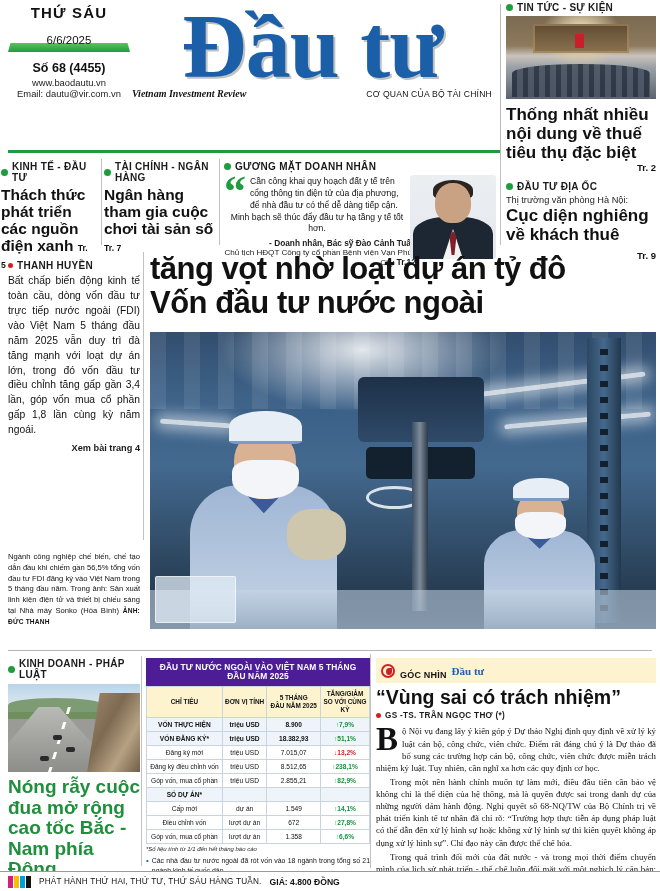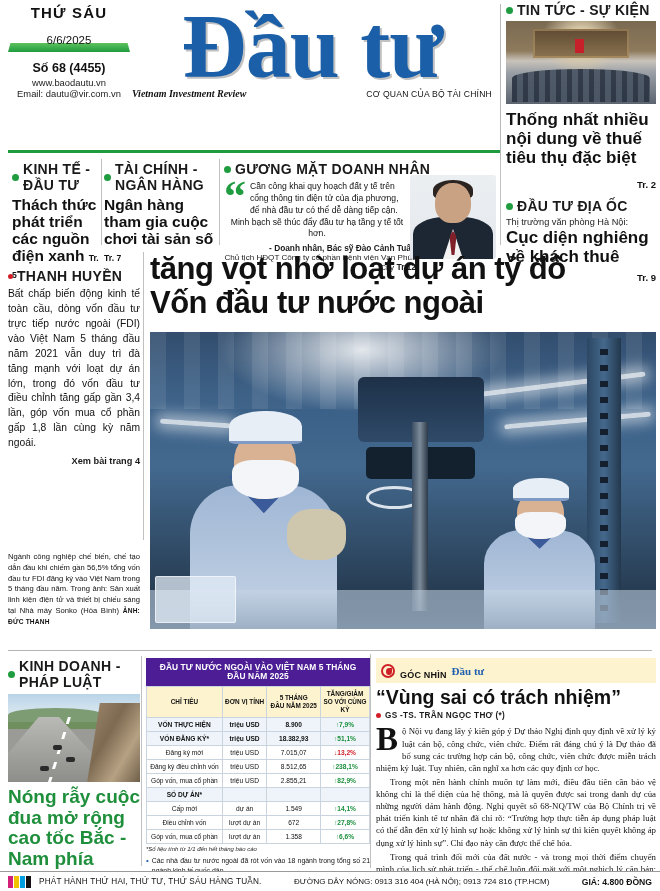--- a/index.html
+++ b/index.html
@@ -51,21 +51,21 @@
     font-size: 10px; font-weight: bold; font-style: italic; color: #111;
   }
   .coquan { font-size: 8.6px; color: #111; letter-spacing: .2px; }
 
   .mh-right { position: absolute; left: 506px; top: 2px; width: 150px; }
   .mh-right-rule { position: absolute; left: 500px; top: 4px; width: 1px; height: 232px; background: #b9b9b9; }
 
   .kicker { display: flex; align-items: center; gap: 4px; margin-bottom: 3px; }
   .kdot { width: 7px; height: 7px; border-radius: 50%; background: #1f9c3f; flex: none; }
   .kdot.red { background: #d21f26; width: 5px; height: 5px; }
-  .ktext { font-size: 14px; font-weight: bold; letter-spacing: .3px; color: #1a1a1a; }
+  .ktext { font-size: 10px; font-weight: bold; letter-spacing: .3px; color: #1a1a1a; }
 
   .photo {
     background: #5a6a78; position: relative; overflow: hidden;
   }
   .ph-conf {
     width: 150px; height: 83px;
     background:
       radial-gradient(ellipse at 50% 24%, #d8c9a8 0 14%, rgba(216,201,168,0) 38%),
       linear-gradient(to bottom, #7a6a52 0%, #8e7a5c 36%, #c9c3bb 48%, #9aa0a6 62%, #5c6470 100%);
   }
@@ -84,30 +84,30 @@
   }
   .ph-flag {
     position:absolute; left:46%; top:22%; width:9px; height:14px;
     background:#c8202a; z-index:3;
   }
 
   .headline-sm {
     font-size: 17px; font-weight: bold; line-height: 1.12; color: #111;
     margin-top: 6px;
   }
-  .pagenum { font-size: 9.5px; font-weight: bold; text-align: right; margin-top: 12px; color:#111; }
+  .pagenum { font-size: 9.5px; font-weight: bold; text-align: right; margin-top: 0; color:#111; }
   .subline { font-size: 9.2px; color:#222; margin-bottom: 1px; }
 
   
   .rule-green { height: 3px; background: #1f9c3f; margin: 2px 8px 0 8px; }
 
   
   .teasers { position: relative; height: 95px; padding: 6px 8px 0 8px; }
   .t-col { position: absolute; top: 8px; }
-  .t1 { left: 12px; width: 92px; }
+  .t1 { left: 1px; width: 92px; }
   .t2 { left: 104px; width: 110px; }
   .t3 { left: 224px; width: 272px; }
   .t-head {
     font-size: 15.5px; font-weight: bold; line-height: 1.1; color: #111; margin-top: 3px;
   }
   .t-pg { font-size: 8.6px; font-weight: bold; }
   .vrule { position:absolute; width:1px; background:#c0c0c0; }
 
   .quote-wrap { display: flex; gap: 4px; margin-top: 4px; }
   .qmark {
@@ -139,21 +139,21 @@
     position:absolute; left:50%; bottom:0; transform:translateX(-50%);
     width:20px; height:30px; background:#f2f2f2; clip-path: polygon(50% 0,100% 100%,0 100%);
   }
   .pt-tie {
     position:absolute; left:50%; bottom:4px; transform:translateX(-50%);
     width:7px; height:24px; background:#7e1f2a; clip-path: polygon(50% 0,100% 22%,70% 100%,30% 100%,0 22%);
   }
 
   
   .main { position: relative; margin-top: 4px; height: 400px; }
-  .lead-col { position: absolute; left: 8px; top: 16px; width: 132px; }
+  .lead-col { position: absolute; left: 8px; top: 8px; width: 132px; }
   .lead-text {
     font-size: 10.3px; line-height: 1.45; text-align: justify; color: #111; margin-top: 3px;
   }
   .lead-more { font-size: 9.2px; font-weight: bold; text-align: right; margin-top: 5px; }
   .main-vrule { position:absolute; left:143px; top:0; width:1px; height:288px; background:#c0c0c0; }
 
   .big-head {
     position: absolute; left: 150px; top: 0; width: 506px;
     font-size: 31px; font-weight: bold; line-height: 1.1; letter-spacing: -.5px; color: #111;
   }
@@ -459,21 +459,21 @@
   </div>
 
   <div class="main">
     <div class="main-vrule"></div>
 
     <div class="lead-col">
       <div class="kicker">
         <span class="kdot red"></span>
         <span class="ktext">THANH HUYỀN</span>
       </div>
-      <div class="lead-text">Bất chấp biến động kinh tế toàn cầu, dòng vốn đầu tư trực tiếp nước ngoài (FDI) vào Việt Nam 5 tháng đầu năm 2021 vẫn duy trì đà tăng mạnh với loạt dự án lớn, trong đó vốn đầu tư điều chỉnh tăng gấp gần 3,4 lần, góp vốn mua cổ phần gấp 1,8 lần cùng kỳ năm ngoái.</div>
+      <div class="lead-text">Bất chấp biến động kinh tế toàn cầu, dòng vốn đầu tư trực tiếp nước ngoài (FDI) vào Việt Nam 5 tháng đầu năm 2025 vẫn duy trì đà tăng mạnh với loạt dự án lớn, trong đó vốn đầu tư điều chỉnh tăng gấp gần 3,4 lần, góp vốn mua cổ phần gấp 1,8 lần cùng kỳ năm ngoái.</div>
       <div class="lead-more">Xem bài trang 4</div>
     </div>
 
     <div class="big-head">
       <div>tăng vọt nhờ loạt dự án tỷ đô</div>
       <div>Vốn đầu tư nước ngoài</div>
     </div>
 
     <div class="hero">
       <span class="hero-bg"></span>
@@ -653,16 +653,15 @@
   </div>
 
   <div class="footer">
     <span class="cmyk">
       <i style="background: rgb(210, 31, 122);"></i>
       <i style="background: rgb(242, 194, 0);"></i>
       <i style="background: rgb(0, 160, 224);"></i>
       <i style="background: rgb(17, 17, 17);"></i>
     </span>
     <span class="f-left">PHÁT HÀNH THỨ HAI, THỨ TƯ, THỨ SÁU HÀNG TUẦN.</span>
-    <span class="f-center">ĐƯỜNG DÂY NÓNG: 0913 316 404 (HÀ NỘI);  0913 724 816 (TP.HCM)</span>
     <span class="f-right">GIÁ: 4.800 ĐỒNG</span>
   </div>
 </div>
 
 </body></html>

